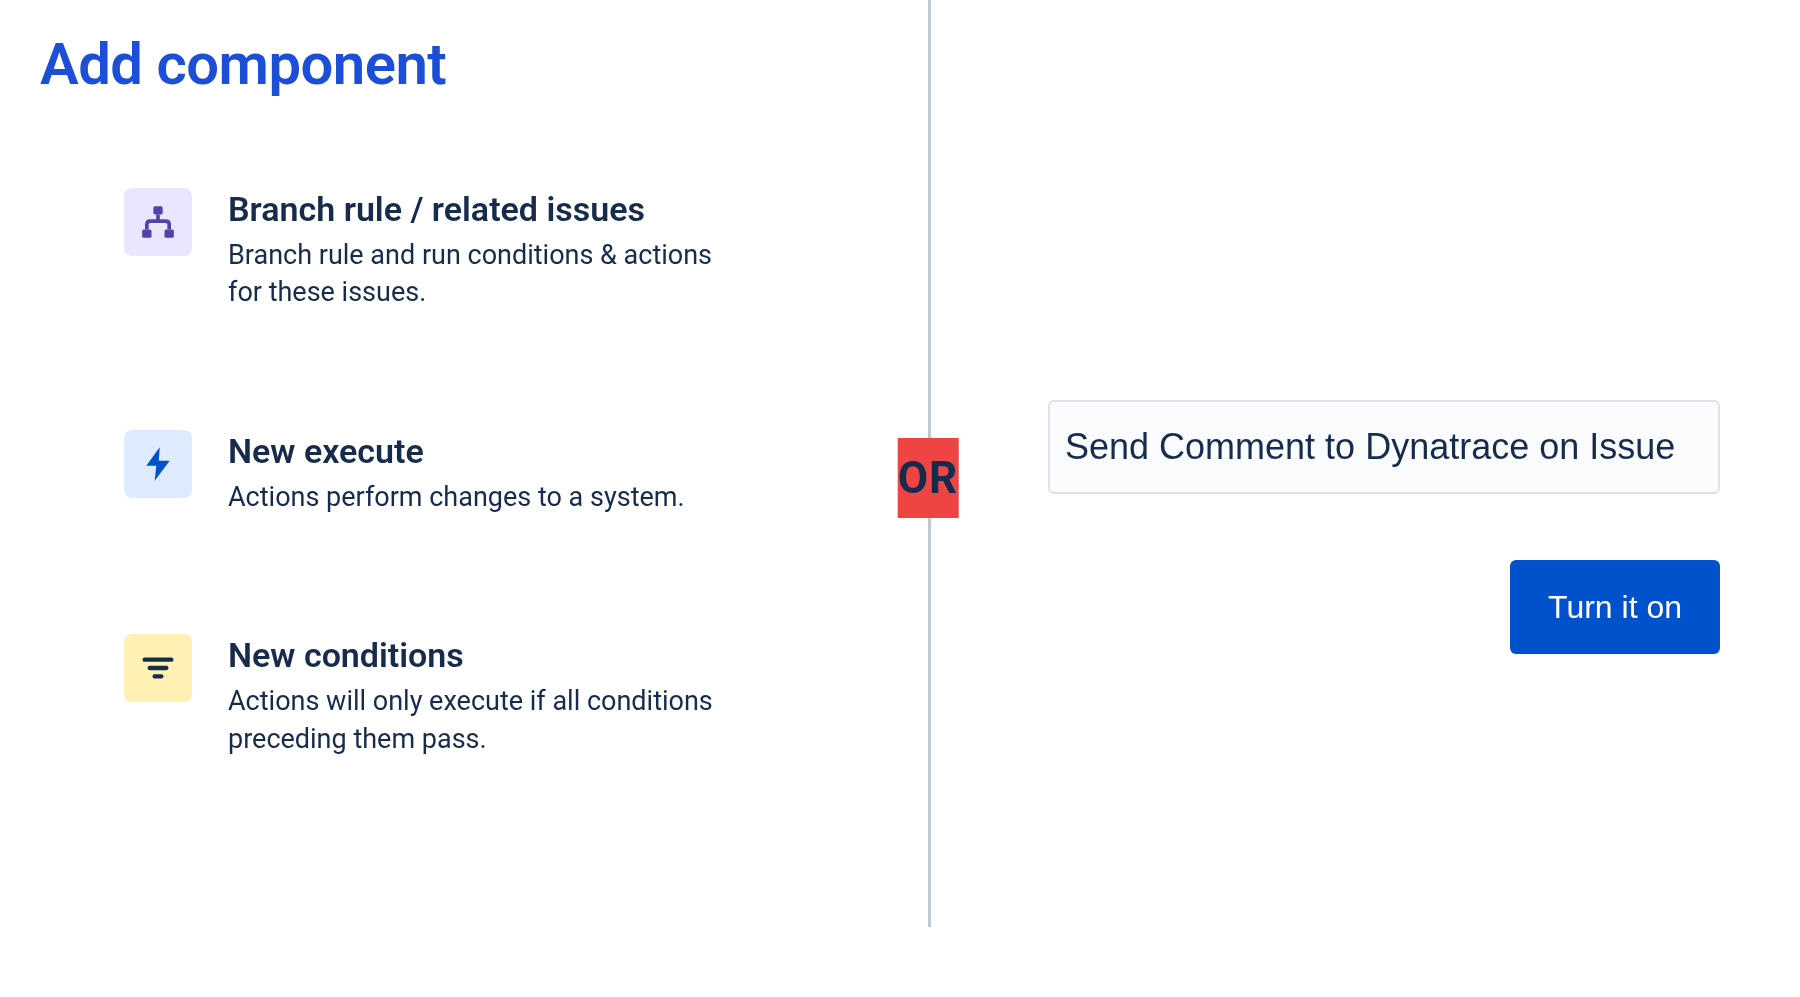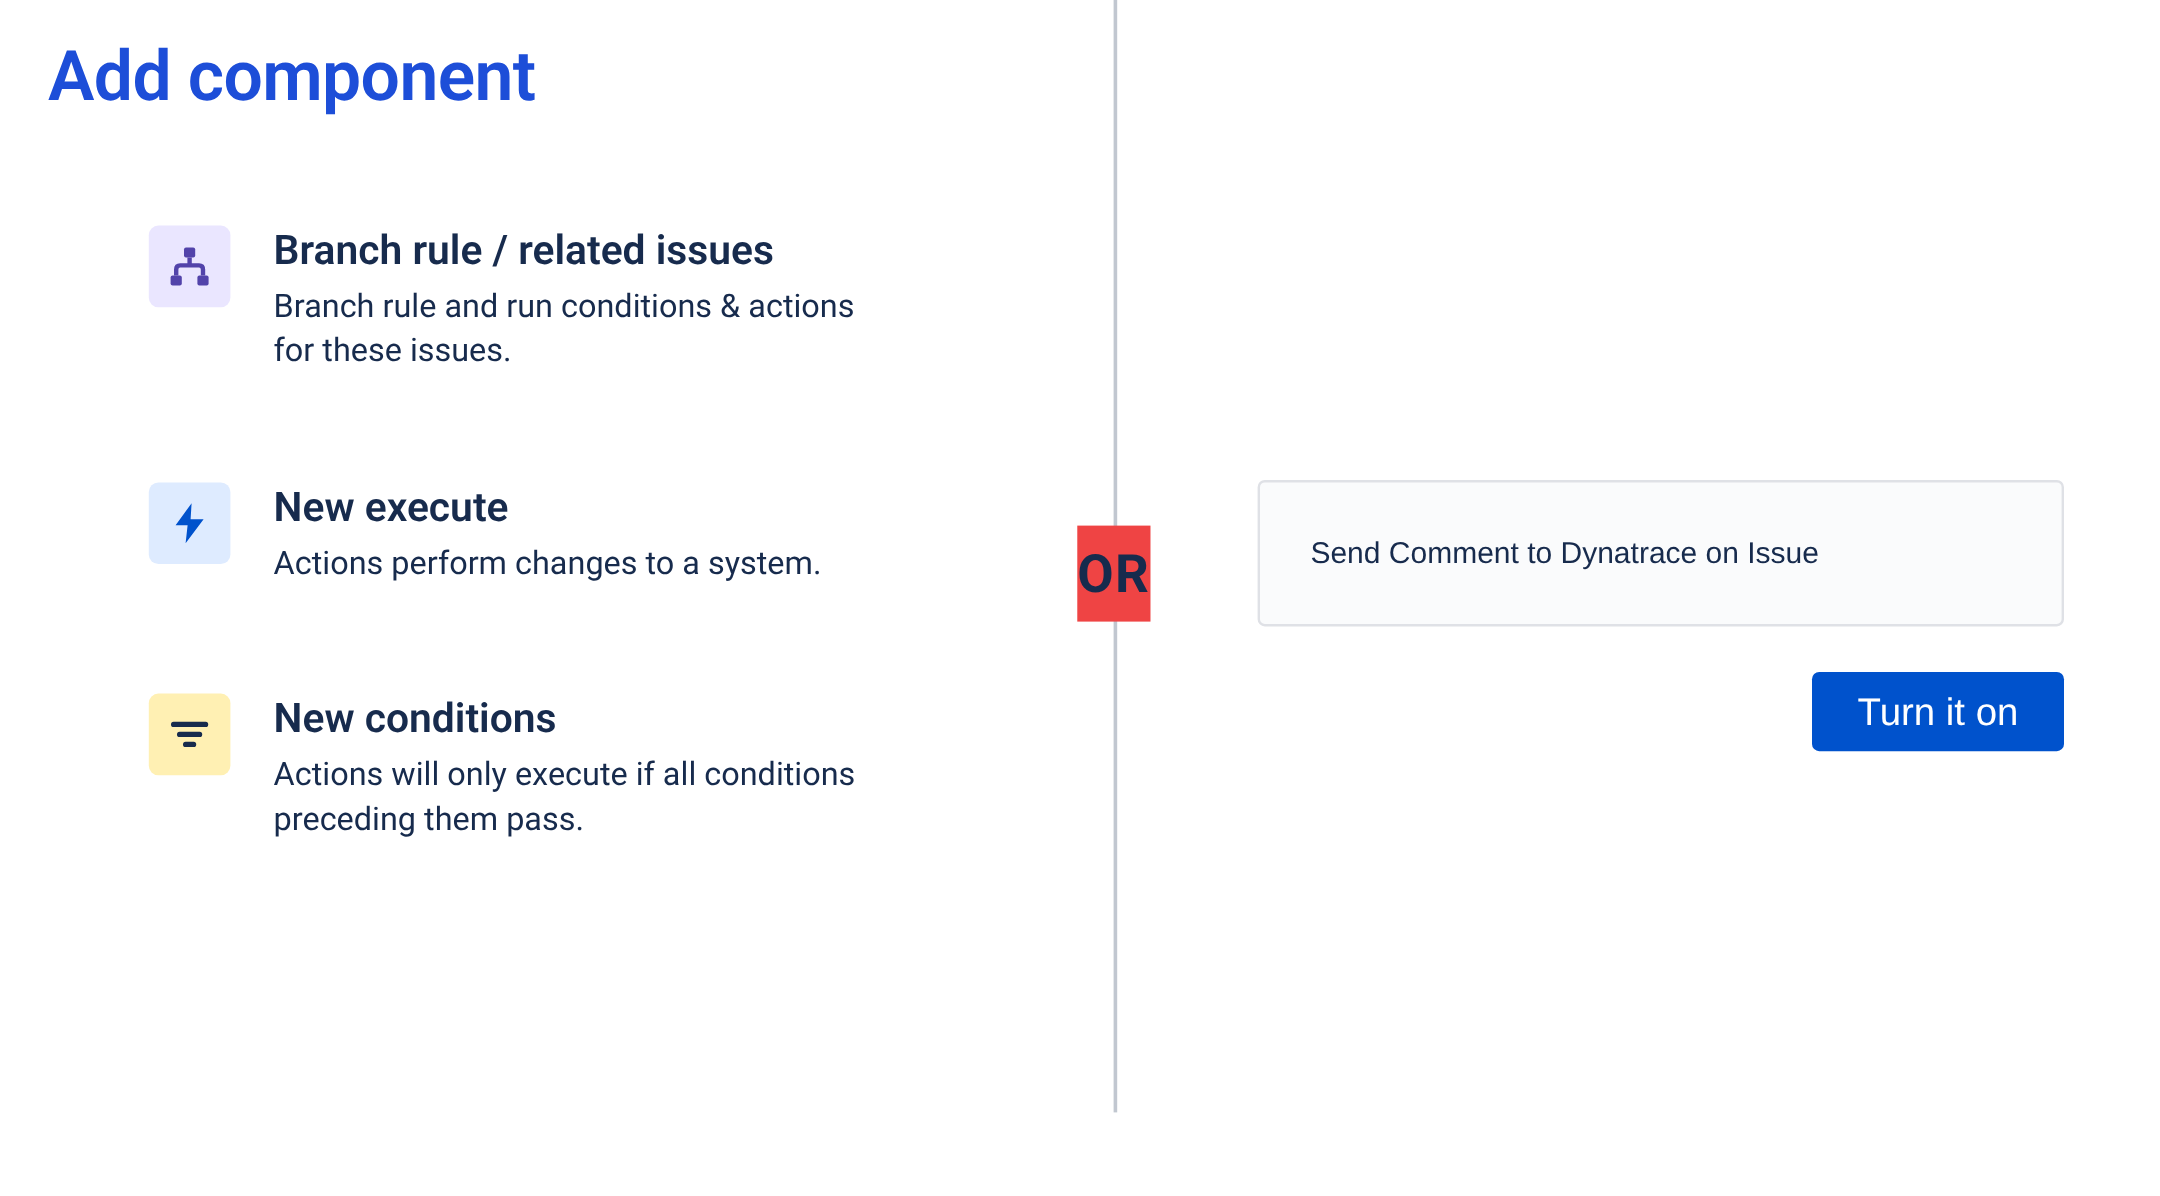--- a/index.html
+++ b/index.html
@@ -23,21 +23,21 @@
   .page-title {
     font-size: 58px;
     font-weight: 600;
     color: #1d4ed8;
     letter-spacing: -0.5px;
     margin-bottom: 90px;
   }
   .component-list {
     display: flex;
     flex-direction: column;
-    gap: 90px;
+    gap: 118px;
     padding-left: 84px;
   }
   .component-item {
     display: flex;
     align-items: flex-start;
     gap: 36px;
     cursor: pointer;
   }
   .icon-box {
     width: 68px;
@@ -89,37 +89,37 @@
   .right-pane {
     flex: 1;
     position: relative;
     padding: 40px 80px 40px 128px;
   }
   .name-input {
     position: absolute;
     top: 400px;
     left: 128px;
     right: 80px;
-    height: 122px;
+    height: 94px;
     border: 2px solid #DFE1E6;
     background: #FAFBFC;
     border-radius: 6px;
-    font-size: 25px;
+    font-size: 36px;
     color: #172B4D;
-    padding: 0 42px;
+    padding: 0 15px;
     outline: none;
     white-space: nowrap;
     overflow: hidden;
   }
   .name-input::placeholder { color: #7A869A; }
   .turn-on-btn {
     position: absolute;
     top: 560px;
     right: 80px;
-    height: 66px;
+    height: 94px;
     padding: 0 38px;
     background: #0052CC;
     color: #ffffff;
     border: none;
     border-radius: 6px;
     font-size: 32px;
     font-weight: 500;
     cursor: pointer;
   }
 </style>

